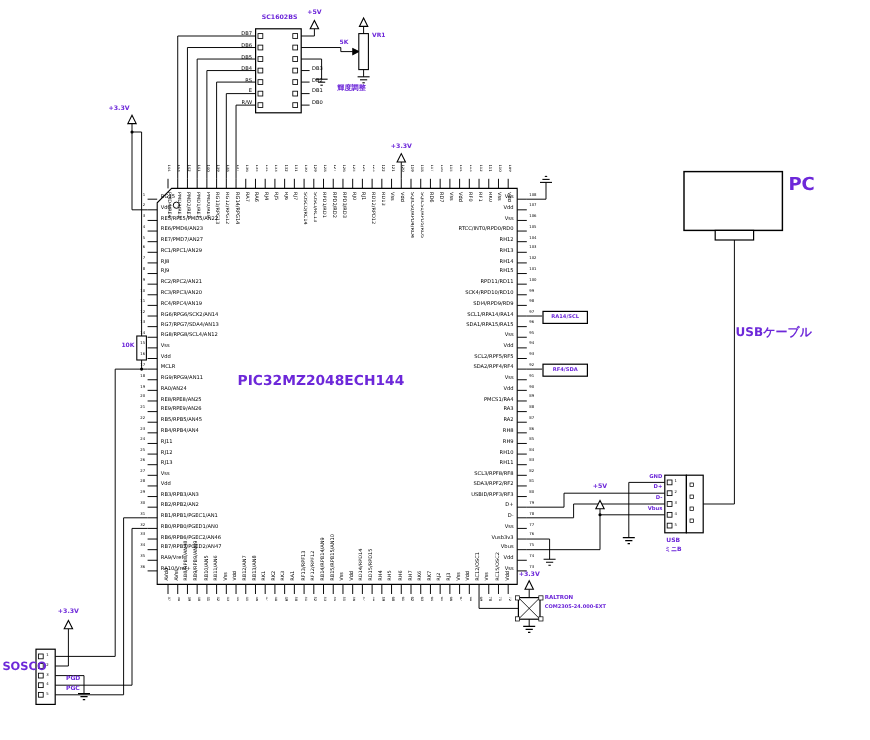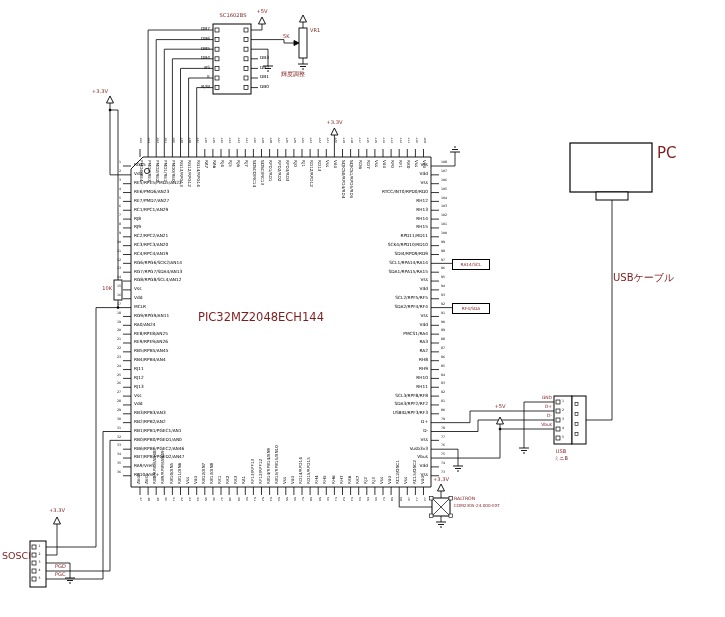--- a/index.html
+++ b/index.html
@@ -1,19 +1,19 @@
 <!DOCTYPE html>
 <html><head>
 <meta charset="utf-8">
 <style>
   html,body{margin:0;padding:0;background:#fff;}
   #stage{position:relative;width:725px;height:617px;background:#ffffff;overflow:hidden;
          font-family:"DejaVu Sans",sans-serif;color:#000;}
   #wsvg{position:absolute;left:0;top:0;}
-  .lbl{position:absolute;white-space:nowrap;line-height:1.1;color:#7f1d1d;}
+  .lbl{position:absolute;white-space:nowrap;line-height:1.1;color:#6d28d9;font-weight:bold;}
   .flag{border:0.6px solid #000;background:#fff;height:9px;line-height:9px;text-align:center;}
   .pl{position:absolute;font-size:4.3px;line-height:1;white-space:nowrap;}
   .plv{writing-mode:vertical-rl;overflow:hidden;}
 </style>
 </head>
 <body>
 
 <div id="stage">
   <svg id="wsvg" width="725" height="617">
       <polygon points="143,157 431,157 431,487 131,487 131,169" fill="#fff" stroke="#000" stroke-width="0.9"></polygon>
@@ -279,21 +279,21 @@
 
   <div class="lbl" style="left:204px;top:13px;width:58px;text-align:center;font-size:5.2px">SC1602BS</div>
   <div class="lbl" style="left:247px;top:9px;width:30px;text-align:center;font-size:5.2px">+5V</div>
   <div class="lbl" style="left:310px;top:28px;font-size:5px">VR1</div>
   <div class="lbl" style="left:283px;top:34px;font-size:5px">5K</div>
   <div class="lbl" style="left:281px;top:71px;font-size:6px">輝度調整</div>
 
   <div class="lbl" style="left:80px;top:89px;width:28px;text-align:right;font-size:5.2px">+3.3V</div>
   <div class="lbl" style="left:94px;top:286px;width:18px;text-align:right;font-size:5px">10K</div>
 
-  <div class="lbl" style="left:2px;top:551px;font-size:9.5px">SOSCI</div>
+  <div class="lbl" style="left:2px;top:551px;font-size:9.5px">SOSCO</div>
   <div class="lbl" style="left:55px;top:563.5px;font-size:5px">PGD</div>
   <div class="lbl" style="left:55px;top:571.5px;font-size:5px">PGC</div>
   <div class="lbl" style="left:44px;top:508px;width:26px;text-align:center;font-size:5.2px">+3.3V</div>
 
   <div class="lbl" style="left:198px;top:311px;font-size:11.5px">PIC32MZ2048ECH144</div>
 
   <div class="lbl flag" style="left:452px;top:258.6px;width:36px;font-size:4.3px">RA14/SCL</div>
   <div class="lbl flag" style="left:452px;top:302.9px;width:36px;font-size:4.3px">RF4/SDA</div>
 
   <div class="lbl" style="left:320px;top:120px;width:29px;text-align:center;font-size:5.2px">+3.3V</div>

